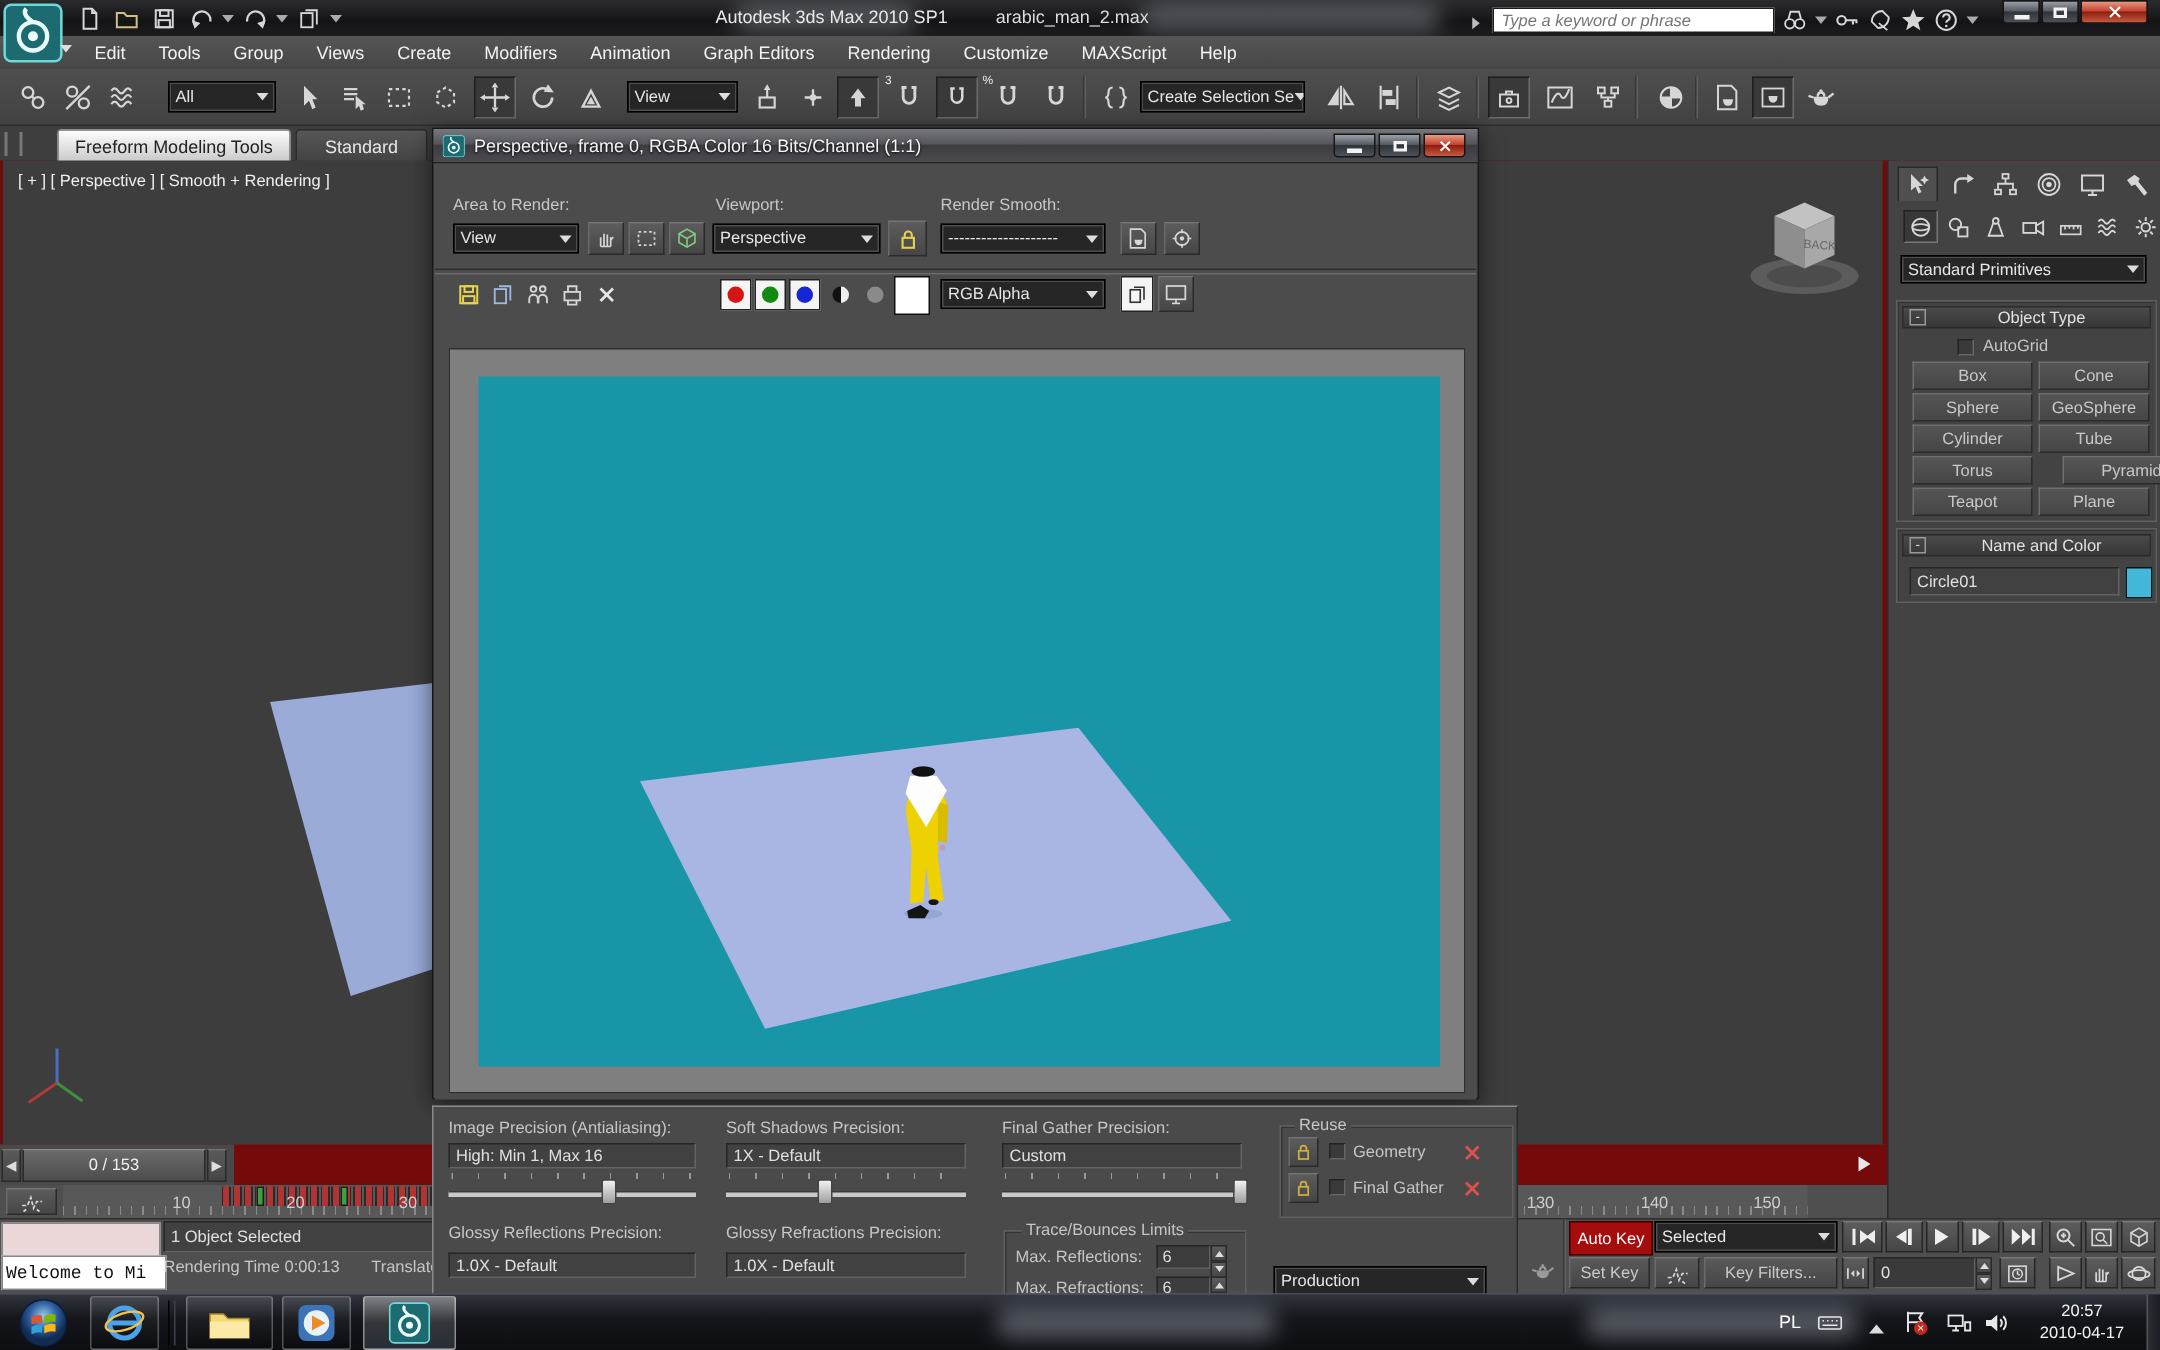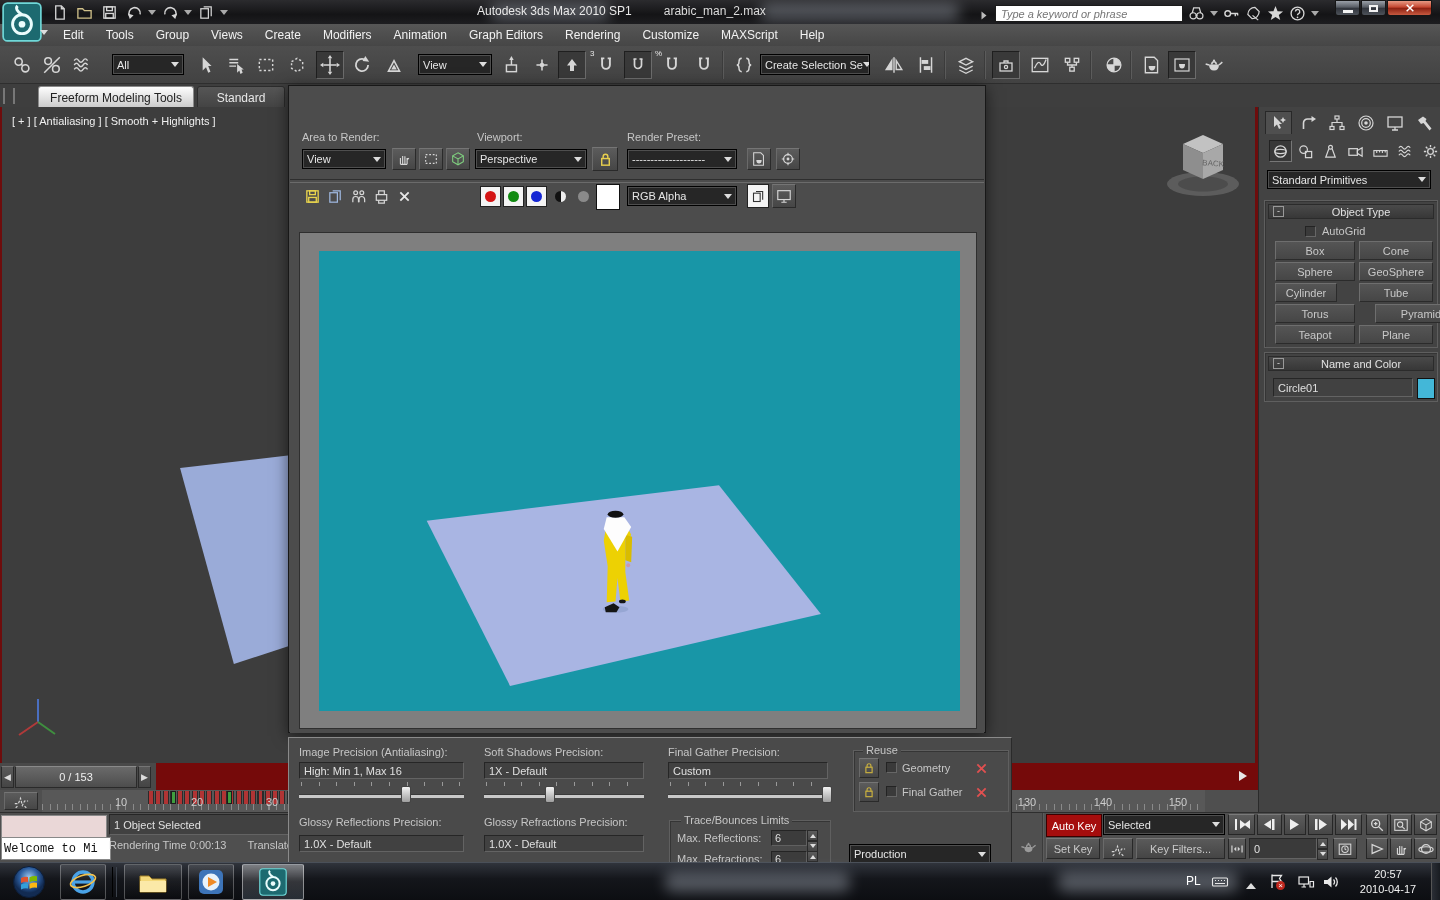--- a/index.html
+++ b/index.html
@@ -812,21 +812,21 @@
       </span>
   </div>
 
   <div class="abs ribbon">
     <div class="grip"></div>
     <div class="rtab-on">Freeform Modeling Tools</div>
     <div class="rtab-off">Standard</div>
   </div>
 
   <div class="abs vp">
-    <div class="vplabel">[ + ] [ Antialiasing ] [ Smooth + Highlights ]</div>
+    <div class="vplabel">[ + ] [ Perspective ] [ Smooth + Rendering ]</div>
     <div class="vpplane"></div>
     <svg class="abs" style="left:10px;top:585px" width="48" height="54">
       <g stroke-width="2" fill="none">
         <path d="M26 30V7" stroke="#4a6fc0"></path>
           <path d="M26 30L7 43" stroke="#b03a3a"></path>
           <path d="M26 30l17 12" stroke="#3f8f3f"></path>
       </g>
     </svg>
     <svg class="abs" style="left:1155px;top:17px" width="92" height="78">
       <ellipse cx="46" cy="60" rx="36" ry="12" fill="#777" opacity="0.55"></ellipse>
@@ -917,21 +917,21 @@
         <span style="flex:1;text-align:center">Object Type</span>
       </div>
       <div class="abs" style="left:40px;top:24px;display:flex;align-items:center;gap:6px">
         <span class="chk"></span>
         <span class="lbl">AutoGrid</span>
       </div>
       <div class="cpbtn" style="left:10px;top:40px;width:80px">Box</div>
       <div class="cpbtn" style="left:94px;top:40px;width:74px">Cone</div>
       <div class="cpbtn" style="left:10px;top:61px;width:80px">Sphere</div>
       <div class="cpbtn" style="left:94px;top:61px;width:74px">GeoSphere</div>
-      <div class="cpbtn" style="left:10px;top:82px;width:62px">Cylinder</div>
+      <div class="cpbtn" style="left:10px;top:82px;width:80px">Cylinder</div>
       <div class="cpbtn" style="left:94px;top:82px;width:74px">Tube</div>
       <div class="cpbtn" style="left:10px;top:103px;width:80px">Torus</div>
       <div class="cpbtn" style="left:110px;top:103px;width:92px">Pyramid</div>
       <div class="cpbtn" style="left:10px;top:124px;width:80px">Teapot</div>
       <div class="cpbtn" style="left:94px;top:124px;width:74px">Plane</div>
     </div>
 
     <div class="abs grp" style="left:5px;top:245px;width:174px;height:50px">
       <div class="rollhead abs" style="left:3px;top:3px;width:166px;height:15px">
         <span class="minusbox">-</span>
@@ -1076,24 +1076,43 @@
         </svg>
       </div>
     <div class="tpbtn" style="left:1414px;top:25px;width:23px">
         <svg class="ic" width="16" height="16">
           <use href="#s-orbit"></use>
         </svg>
       </div>
   </div>
 
   <div class="abs rwin">
+    <div class="rwtitle">
+      <svg width="15" height="15" style="margin-left:6px;flex:none">
+          <use href="#s-maxlogo"></use>
+        </svg>
+      <span class="t">Perspective, frame 0, RGBA Color 16 Bits/Channel (1:1)</span>
+      <div style="margin-left:auto;margin-right:8px;display:flex">
+        <div class="aerobtn rwbtn">
+            <span class="glyph-min"></span>
+          </div>
+        <div class="aerobtn rwbtn">
+            <span class="glyph-max"></span>
+          </div>
+        <div class="aerobtn rwbtn close">
+            <svg width="11" height="11" style="color:#fff">
+              <use href="#s-x"></use>
+            </svg>
+          </div>
+      </div>
+    </div>
     <div class="rwpanel">
       <span class="lbl abs" style="left:12px;top:22px">Area to Render:</span>
       <span class="lbl abs" style="left:187px;top:22px">Viewport:</span>
-      <span class="lbl abs" style="left:337px;top:22px">Render Preset:</span>
+      <span class="lbl abs" style="left:337px;top:22px">Render Smooth:</span>
 
       <div class="drop abs" style="left:12px;top:40px;width:84px;height:20px">
           <span>View</span>
           <span class="caret"></span>
         </div>
       <div class="ibtn abs" style="left:102px;top:39px;width:24px;height:22px">
           <svg class="ic" width="16" height="16">
             <use href="#s-hand"></use>
           </svg>
         </div>

